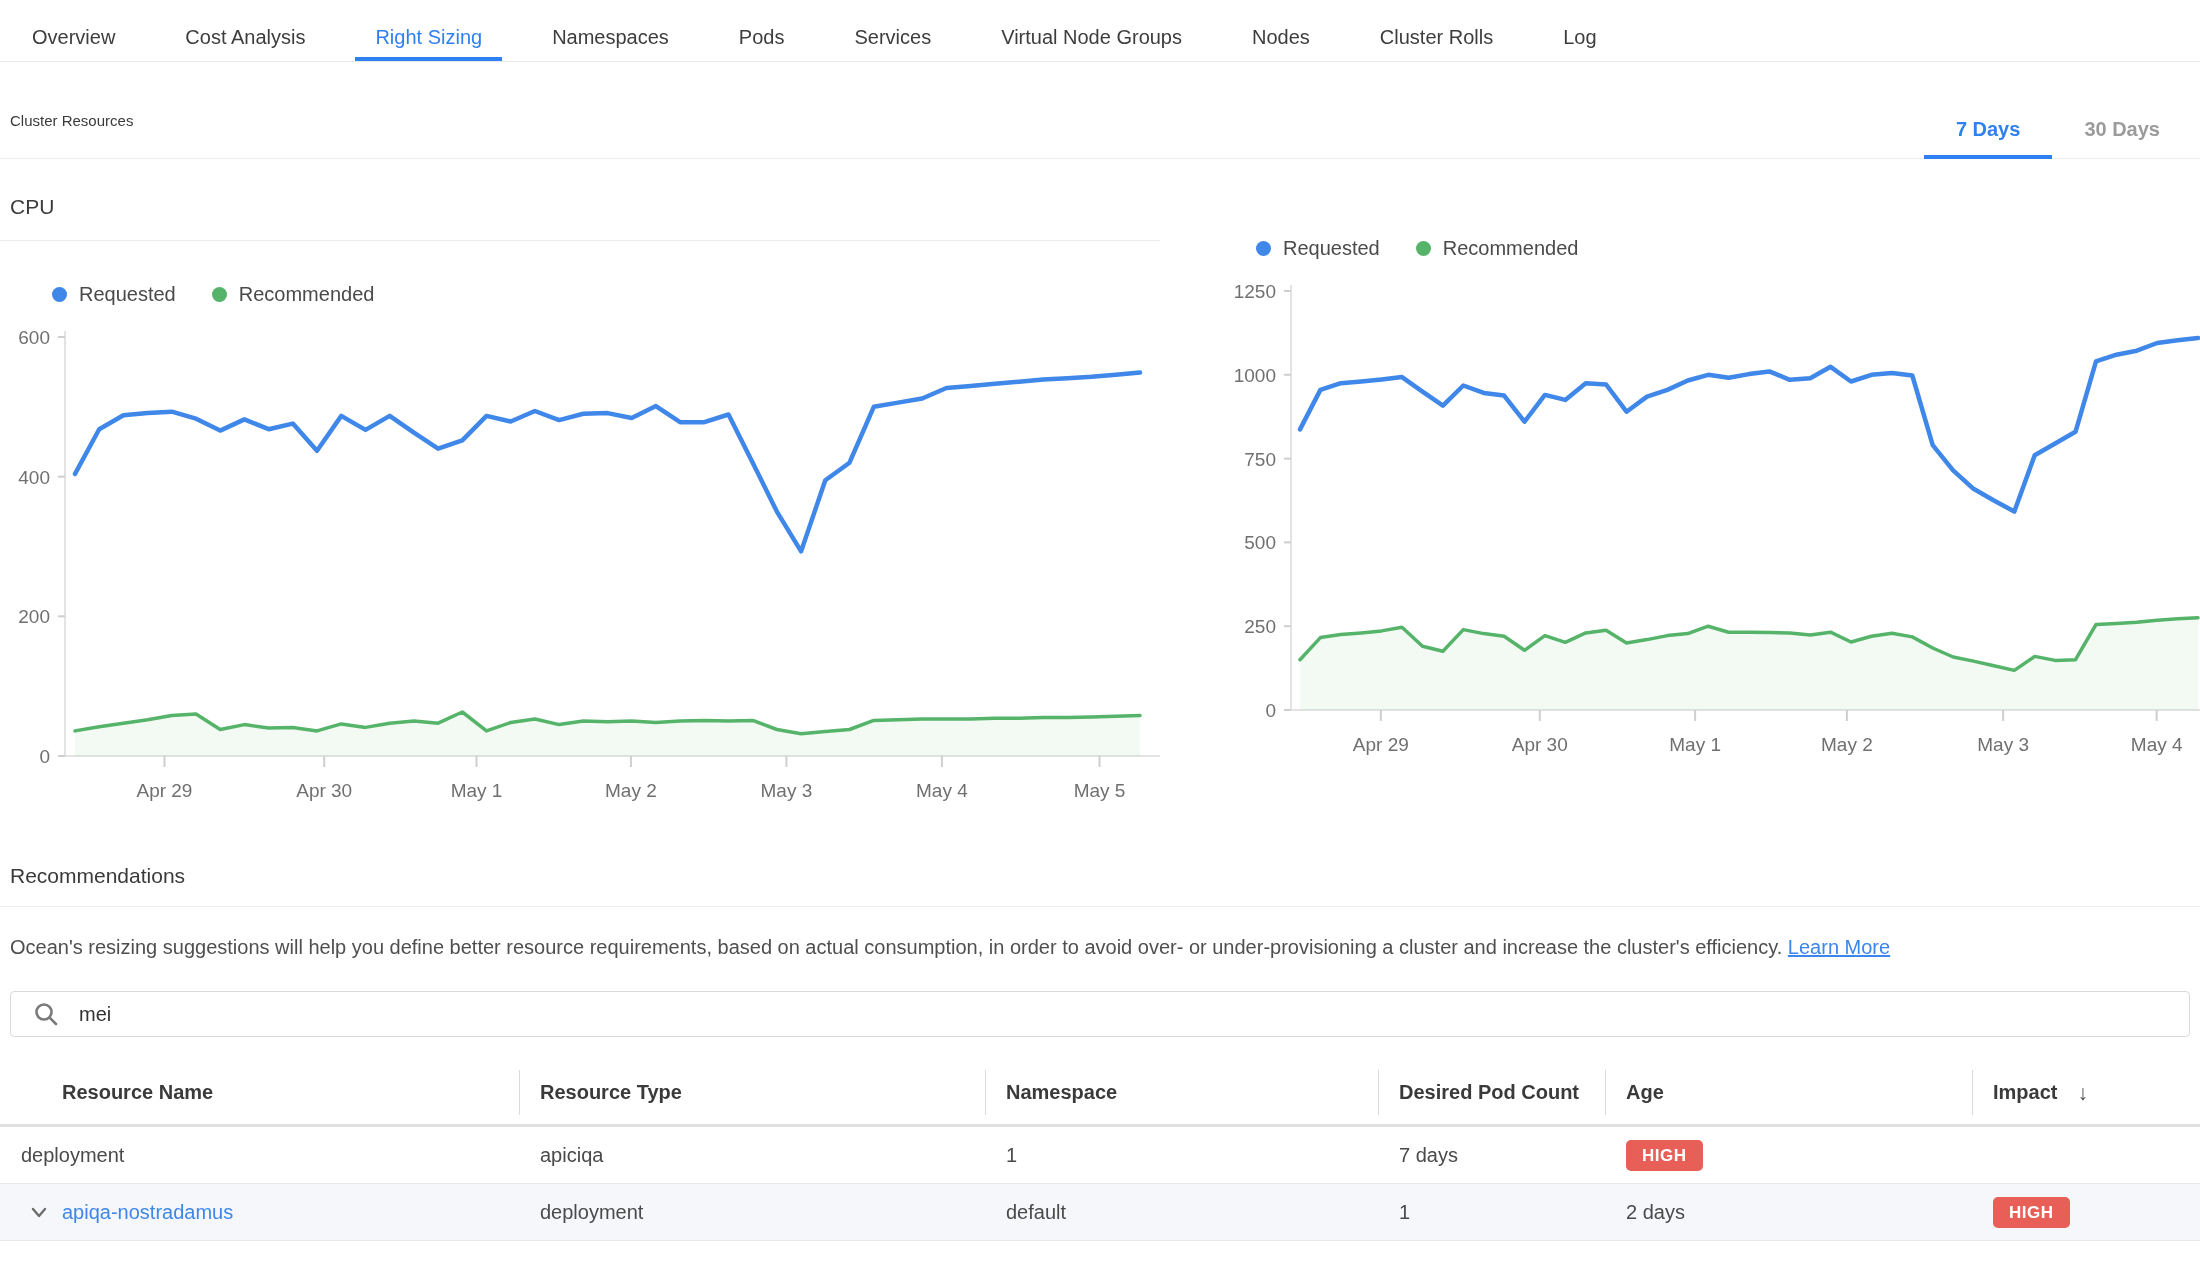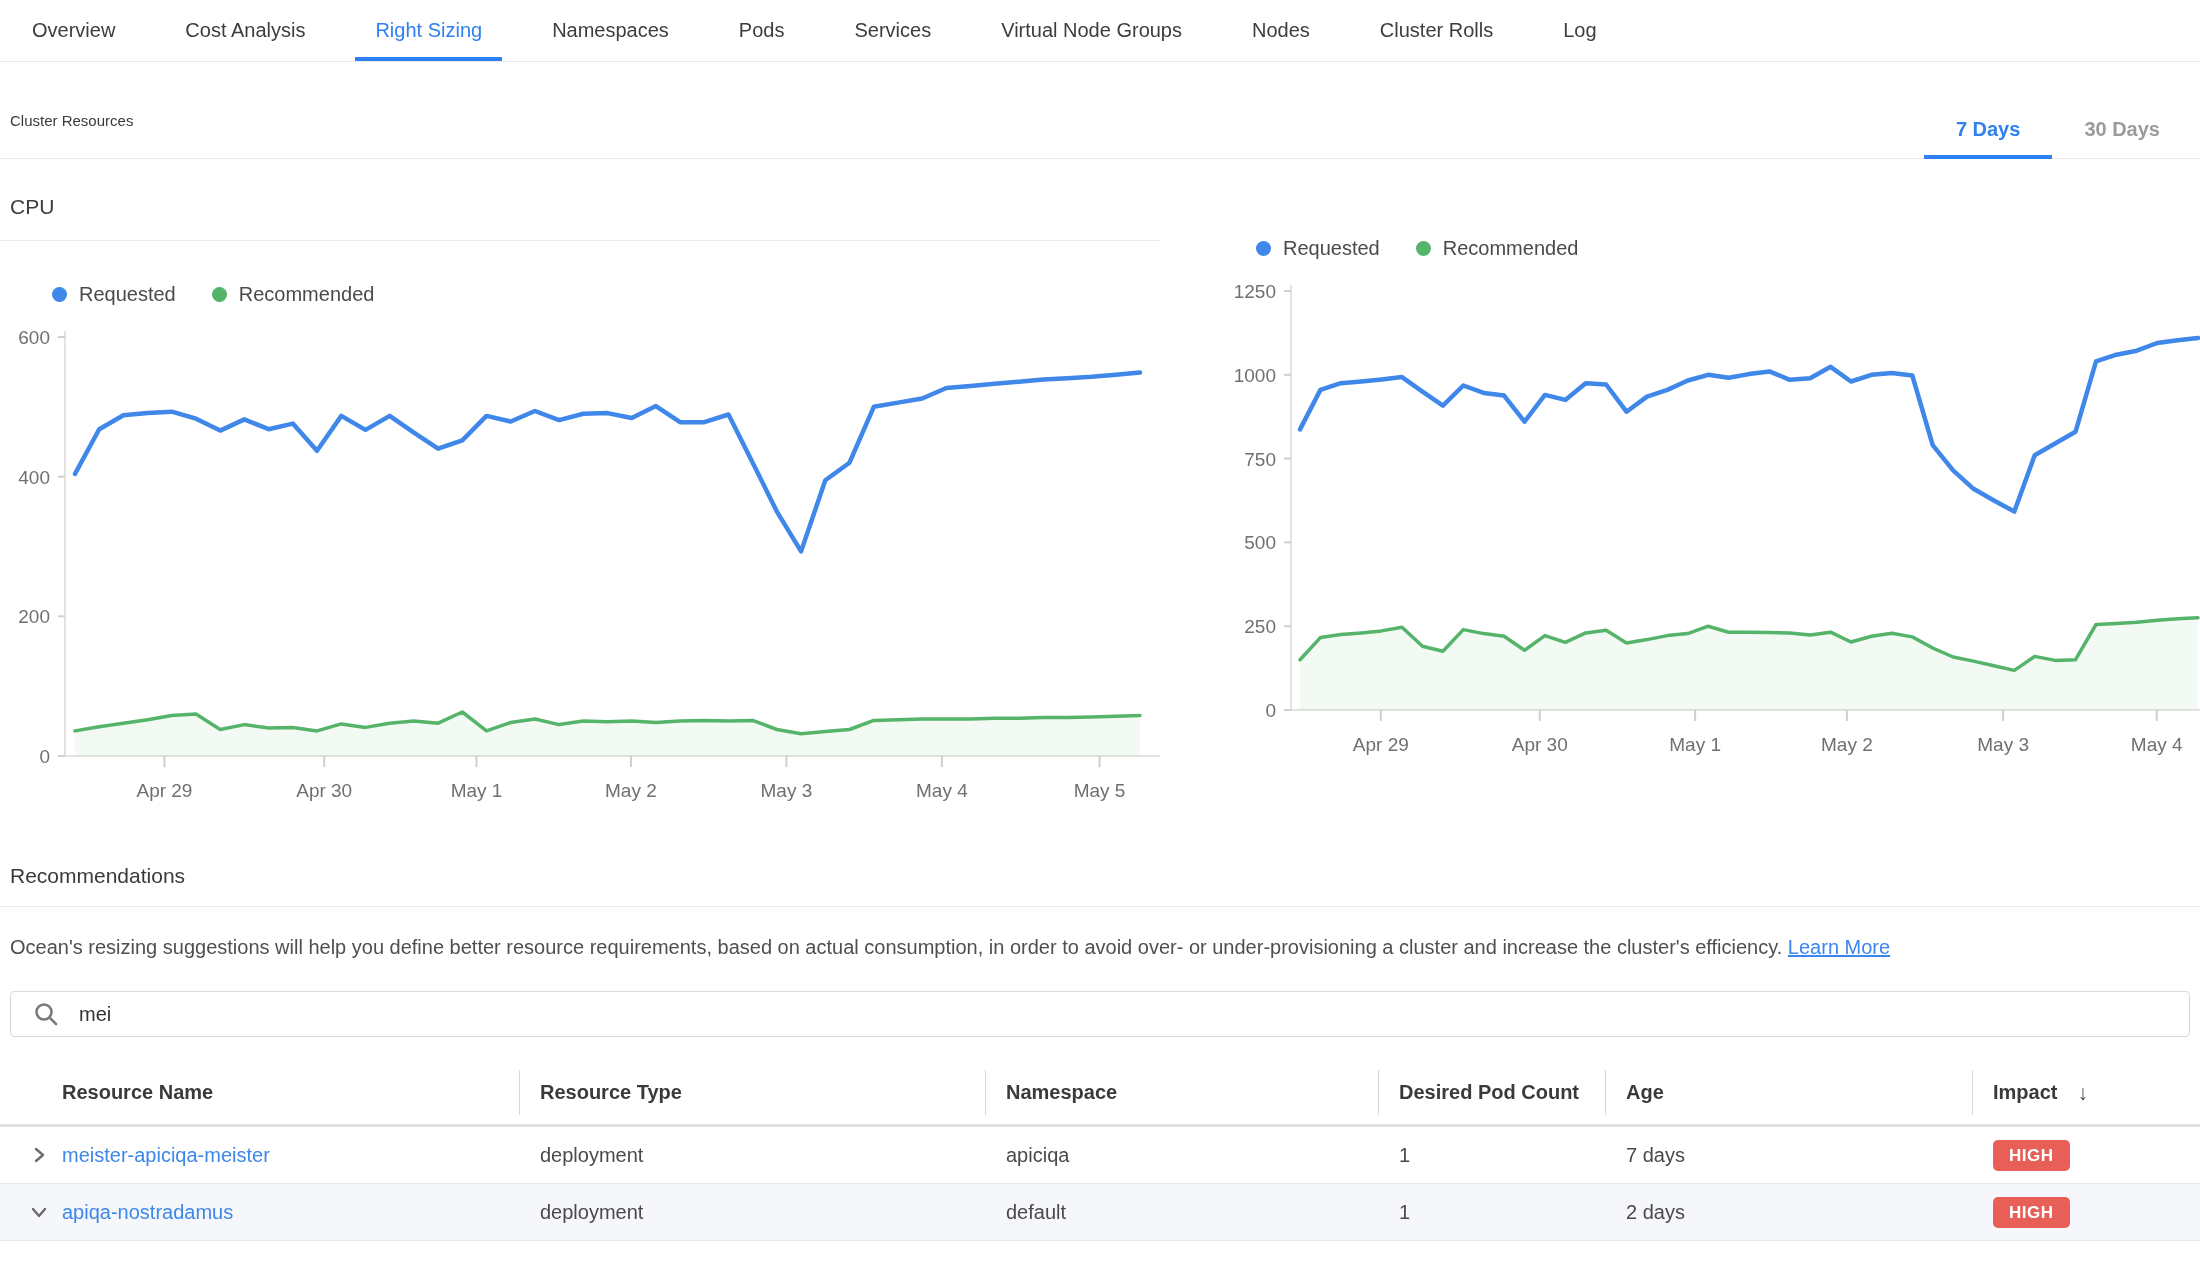--- a/index.html
+++ b/index.html
@@ -5,21 +5,21 @@
   * { box-sizing: border-box; }
   html,body { margin:0; padding:0; }
   body {
     width:2200px; height:1264px; overflow:hidden; background:#fff;
     font-family:"Liberation Sans", sans-serif; color:#3d3d3d;
     position:relative;
   }
 
   
   .tabs { height:62px; border-bottom:1px solid #e8e8e8; display:flex; align-items:stretch; padding-left:12px; }
-  .tab { font-size:20px; color:#3d3d3d; padding:0 20px; margin-right:30px; line-height:60px; position:relative; white-space:nowrap; cursor:pointer; }
+  .tab { font-size:20px; color:#3d3d3d; padding:7px 20px; margin-right:30px; line-height:60px; position:relative; white-space:nowrap; cursor:pointer; }
   .tab.active { color:#2f80f0; }
   .tab.active::after { content:""; position:absolute; left:0; right:0; bottom:0; height:4px; background:#2f80f0; }
 
   
   .section-head { position:relative; height:97px; border-bottom:1px solid #ececec; }
   .section-title { position:absolute; left:10px; top:50px; font-size:15px; color:#3a3a3a; }
   .range-toggle { position:absolute; right:8px; bottom:-1px; display:flex; }
   .range-option { font-size:20px; font-weight:bold; color:#9b9b9b; padding:0 32px 14px; cursor:pointer; border-bottom:4px solid transparent; }
   .range-option.active { color:#2f80f0; border-bottom-color:#2f80f0; }
 
@@ -213,28 +213,20 @@
       <div class="th">
         <span>Age</span>
       </div>
       <div class="th">
         <span>Impact</span>
         <span class="sort">↓</span>
       </div>
     </div>
   <div id="table-body">
       <div class="t-row">
-        <div class="td name-cell">
-          <span class="chev">
-            <svg width="20" height="20" viewBox="0 0 20 20">
-              <polyline points="7,4 14,10 7,16" fill="none" stroke="#6d6d6d" stroke-width="2.4" stroke-linecap="round" stroke-linejoin="round"></polyline>
-            </svg>
-          </span>
-          <a class="res-link">meister-apiciqa-meister</a>
-        </div>
         <div class="td">deployment</div>
         <div class="td">apiciqa</div>
         <div class="td">1</div>
         <div class="td">7 days</div>
         <div class="td">
           <span class="impact-badge" style="background-color: rgb(232, 95, 88);">HIGH</span>
         </div>
       </div>
       <div class="t-row expanded">
         <div class="td name-cell">

